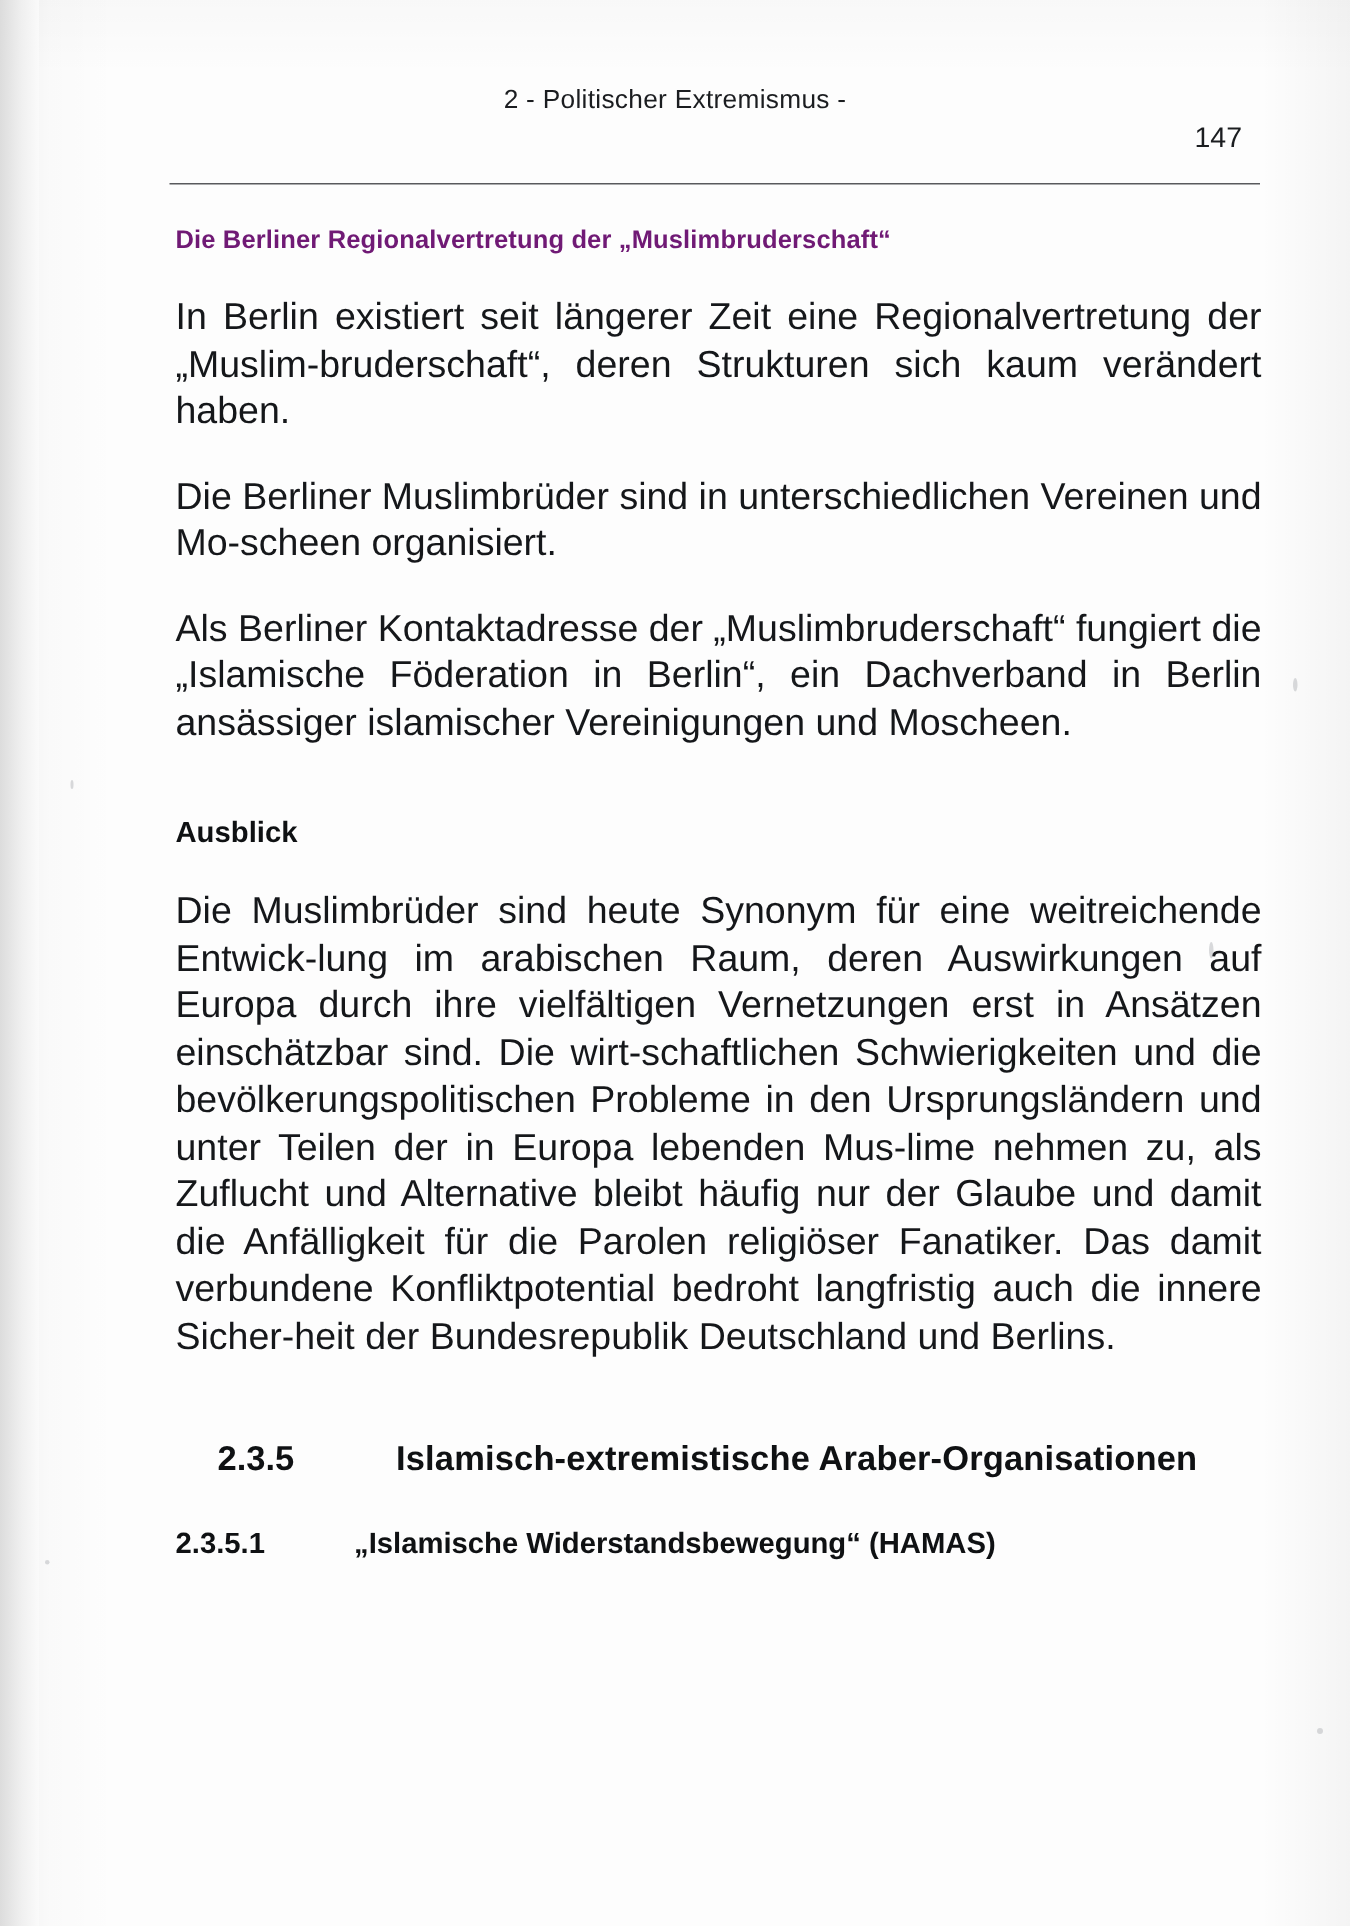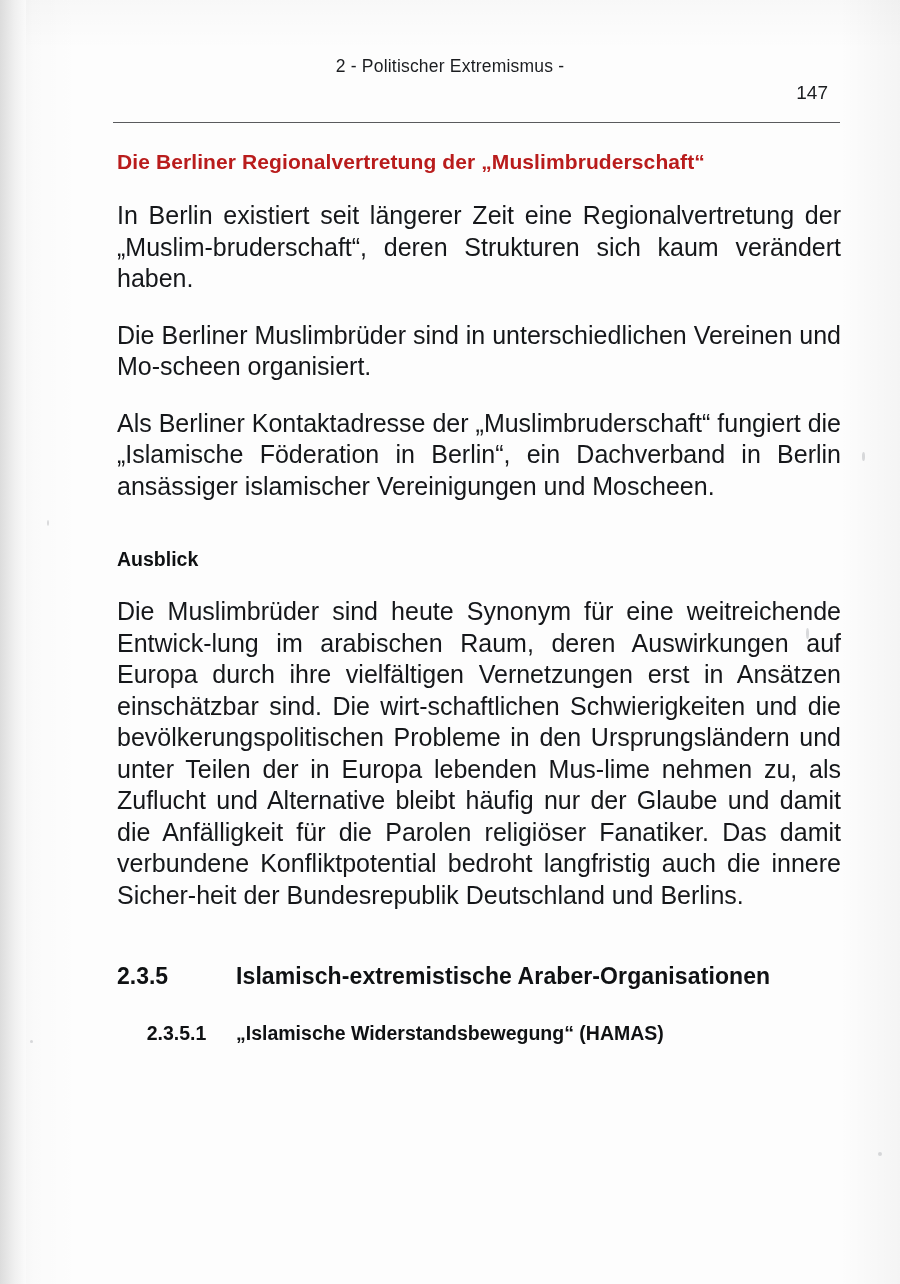--- a/index.html
+++ b/index.html
@@ -76,25 +76,25 @@
 
   
   .col {
     position: absolute;
     left: 117px;
     top: 150px;
     width: 724px;
   }
 
   h2.sub {
-    font-size: 21px;
+    font-size: 17px;
     font-weight: bold;
     margin: 0 0 26px 0;
     letter-spacing: .1px;
-    color: #b91c1c;
+    color: #701a75;
   }
 
   p.para {
     font-size: 25px;
     line-height: 31.5px;
     margin: 0 0 25px 0;
     text-align: justify;
     text-justify: inter-word;
     color: #15171a;
     hyphens: manual;
@@ -104,20 +104,21 @@
     font-size: 19.5px;
     font-weight: bold;
     margin: 46px 0 25px 0;
     color: #0f1113;
   }
 
   .sect-wrap {
     margin-top: 52px;
     display: flex;
     align-items: flex-end;
+    margin-left: 28px;
   }
   .sect-num {
     font-size: 23px;
     font-weight: bold;
     width: 119px;
     flex: 0 0 119px;
     color: #0f1113;
   }
   .sect-title {
     font-size: 23px;
@@ -130,21 +131,20 @@
     margin-top: 32px;
     display: flex;
     align-items: baseline;
   }
   .subsect-num {
     font-size: 19.5px;
     font-weight: bold;
     width: 119px;
     flex: 0 0 119px;
     color: #0f1113;
-    text-align: center;
   }
   .subsect-title {
     font-size: 19.5px;
     font-weight: bold;
     color: #0f1113;
   }
 
   .after-sub {
     margin-top: 28px;
   }

